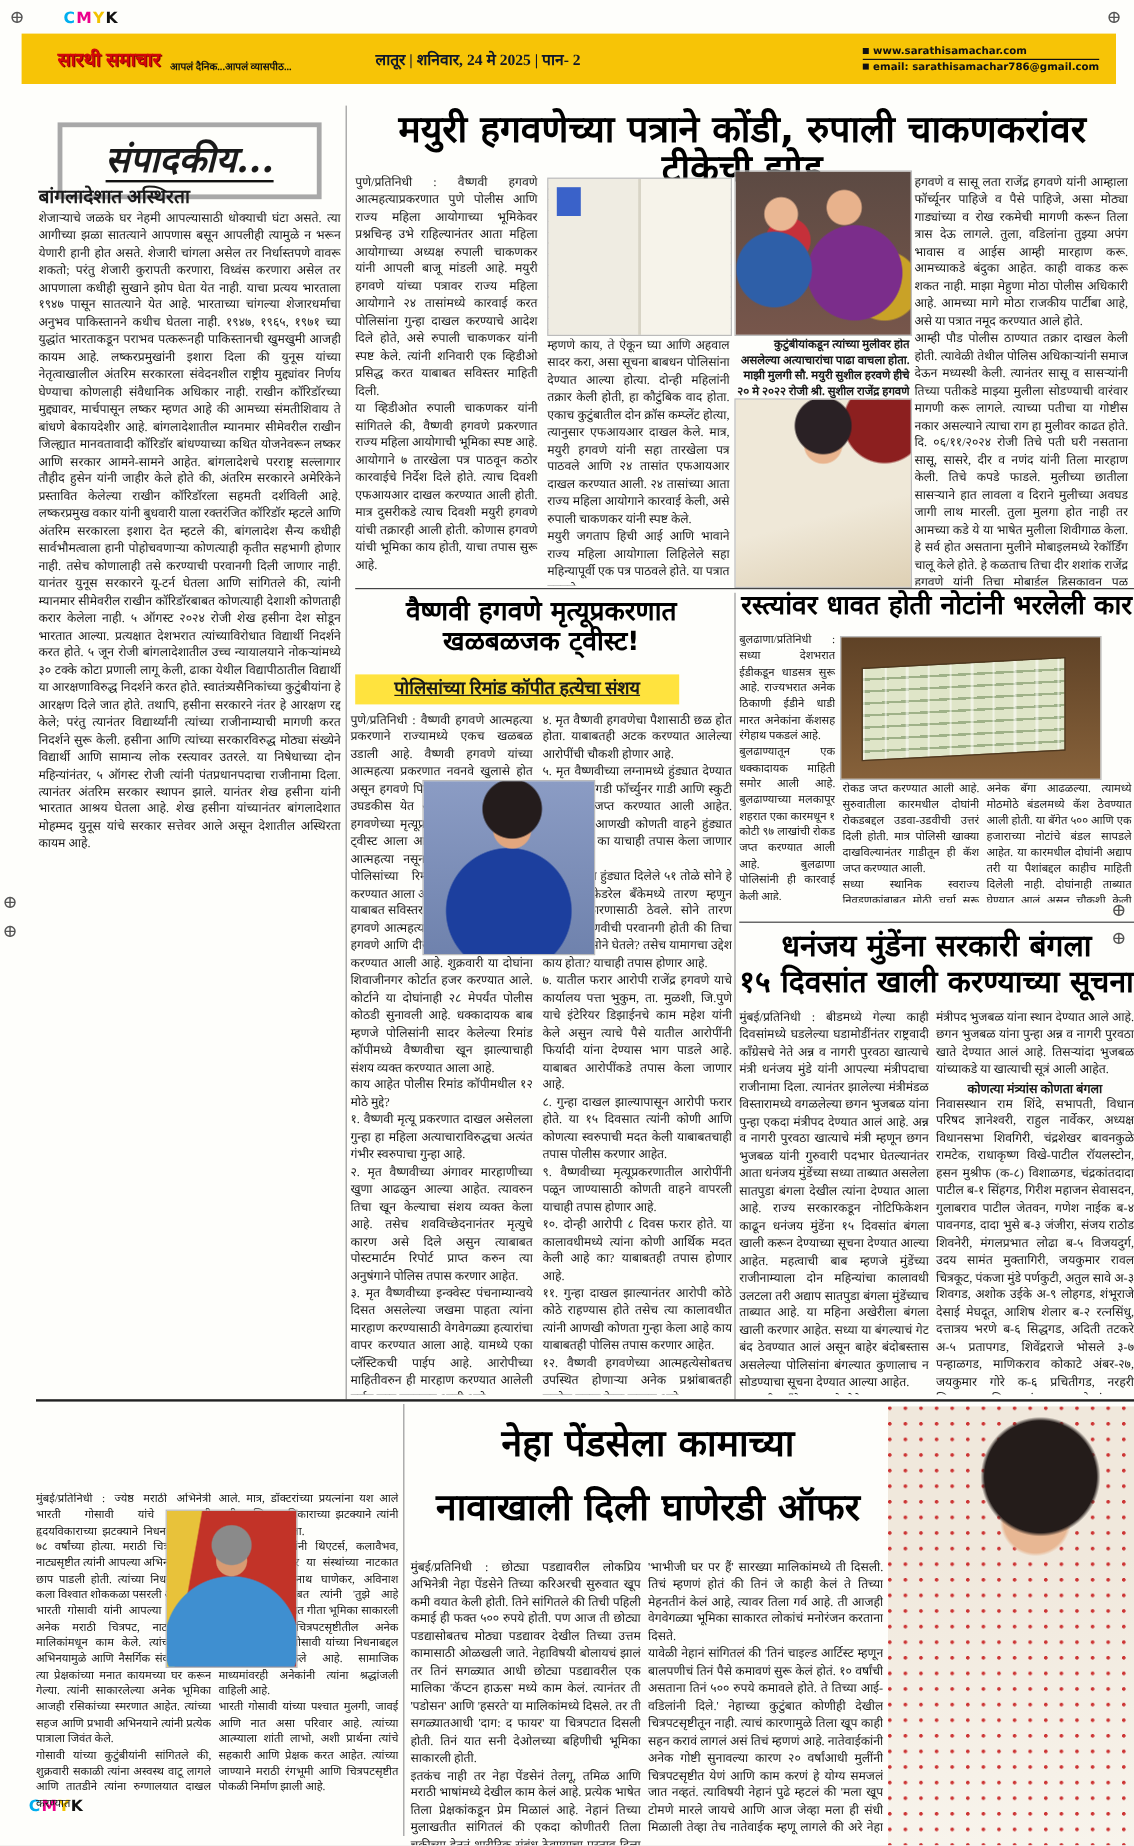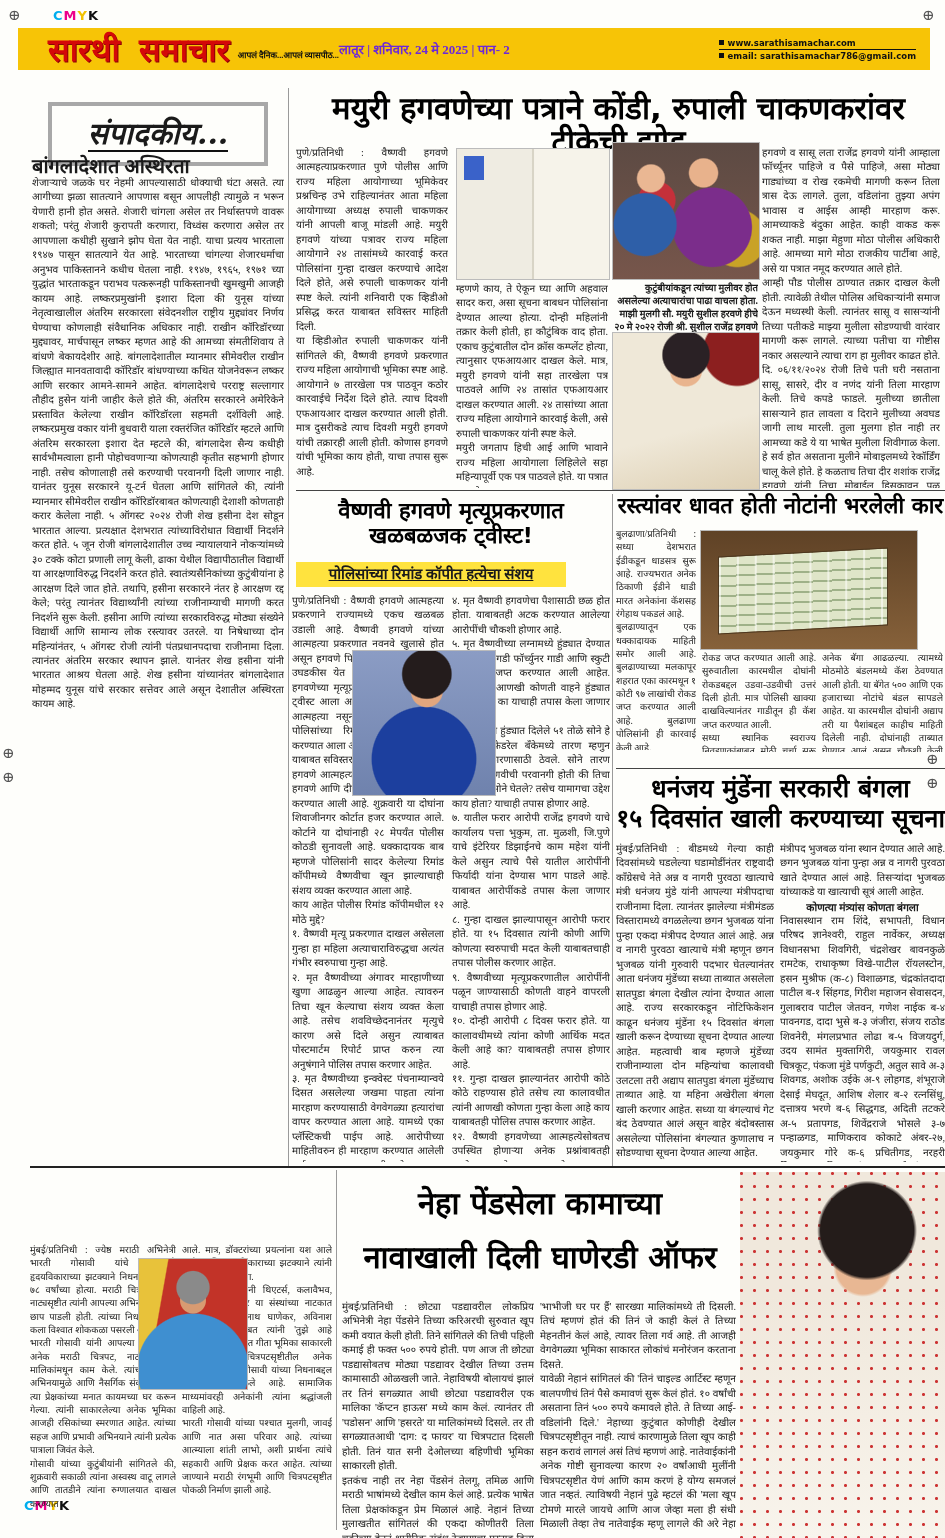--- a/index.html
+++ b/index.html
@@ -11,35 +11,35 @@
   .sm{font-size:9.4px;}
   .headline{font-family:"DejaVu Sans","Liberation Sans",sans-serif;font-weight:700;color:#000;}
   .center{text-align:center;}
   .rule-h{background:#444;height:1px;}
   .rule-v{background:#9a9a9a;width:1px;}
   .reg{color:#555;font-size:15px;line-height:1;}
   .cmyk{font-family:"DejaVu Sans",sans-serif;font-weight:700;font-size:13px;letter-spacing:1px;}
   .cmyk .c{color:#00aeef}.cmyk .m{color:#ec008c}.cmyk .y{color:#f2c200}.cmyk .k{color:#111}
   
   #masthead{left:18px;top:28px;width:912px;height:42px;background:#f7c406;display:flex;align-items:center;}
-  #logo{font-family:Liberation Mono, monospace;font-weight:800;font-size:32px;color:#d40808;
+  #logo{font-family:Liberation Sans, sans-serif;font-weight:800;font-size:16px;color:#d40808;
         margin-left:30px;text-shadow:1px 1px 0 #8a0303;white-space:nowrap;}
   #tagline{font-size:8.5px;font-weight:700;color:#111;margin-left:8px;margin-top:10px;white-space:nowrap;}
-  #dateline{font-size:13px;font-weight:700;color:#6d28d9;white-space:nowrap;}
+  #dateline{font-size:13px;font-weight:700;color:#0f172a;margin-left:70px;white-space:nowrap;}
   #mast-right{margin-left:auto;margin-right:14px;font-family:"DejaVu Sans",sans-serif;
         font-size:8.5px;font-weight:700;color:#111;}
   #mast-right .row{display:flex;align-items:center;gap:4px;padding:1px 0;}
   #mast-right .row+.row{border-top:1.5px solid #111;}
   .sq{display:inline-block;width:5px;height:5px;background:#111;}
   
   #ed-box{left:48px;top:88px;width:212px;height:56px;border:4px solid #a8a8a8;
           display:flex;align-items:center;justify-content:center;margin-top:14px;}
   #ed-head{font-family:"DejaVu Serif",serif;font-style:italic;font-weight:700;font-size:30px;
            border-bottom:2px solid #111;line-height:1.1;}
-  .ed-title{font-size:20px;font-weight:700;}
+  .ed-title{font-size:16px;font-weight:700;}
   
   .ph{position:absolute;border:1px solid #bbb;}
   .ph-letter{background:
      linear-gradient(#3a62c9,#3a62c9) 7px 7px/20px 24px no-repeat,
      linear-gradient(90deg,#efece2 0 49%,#d8d4c6 49.5% 50.5%,#f6f3ea 51%),
      repeating-linear-gradient(#faf8f0 0 8px,#c9c4b2 8px 9px);}
   .ph-family{background:
      radial-gradient(circle at 26% 26%,#eab793 0 9%,transparent 10%),
      radial-gradient(circle at 62% 22%,#e8b28c 0 10%,transparent 11%),
      radial-gradient(circle at 22% 60%,#2e5fa8 0 22%,transparent 23%),

